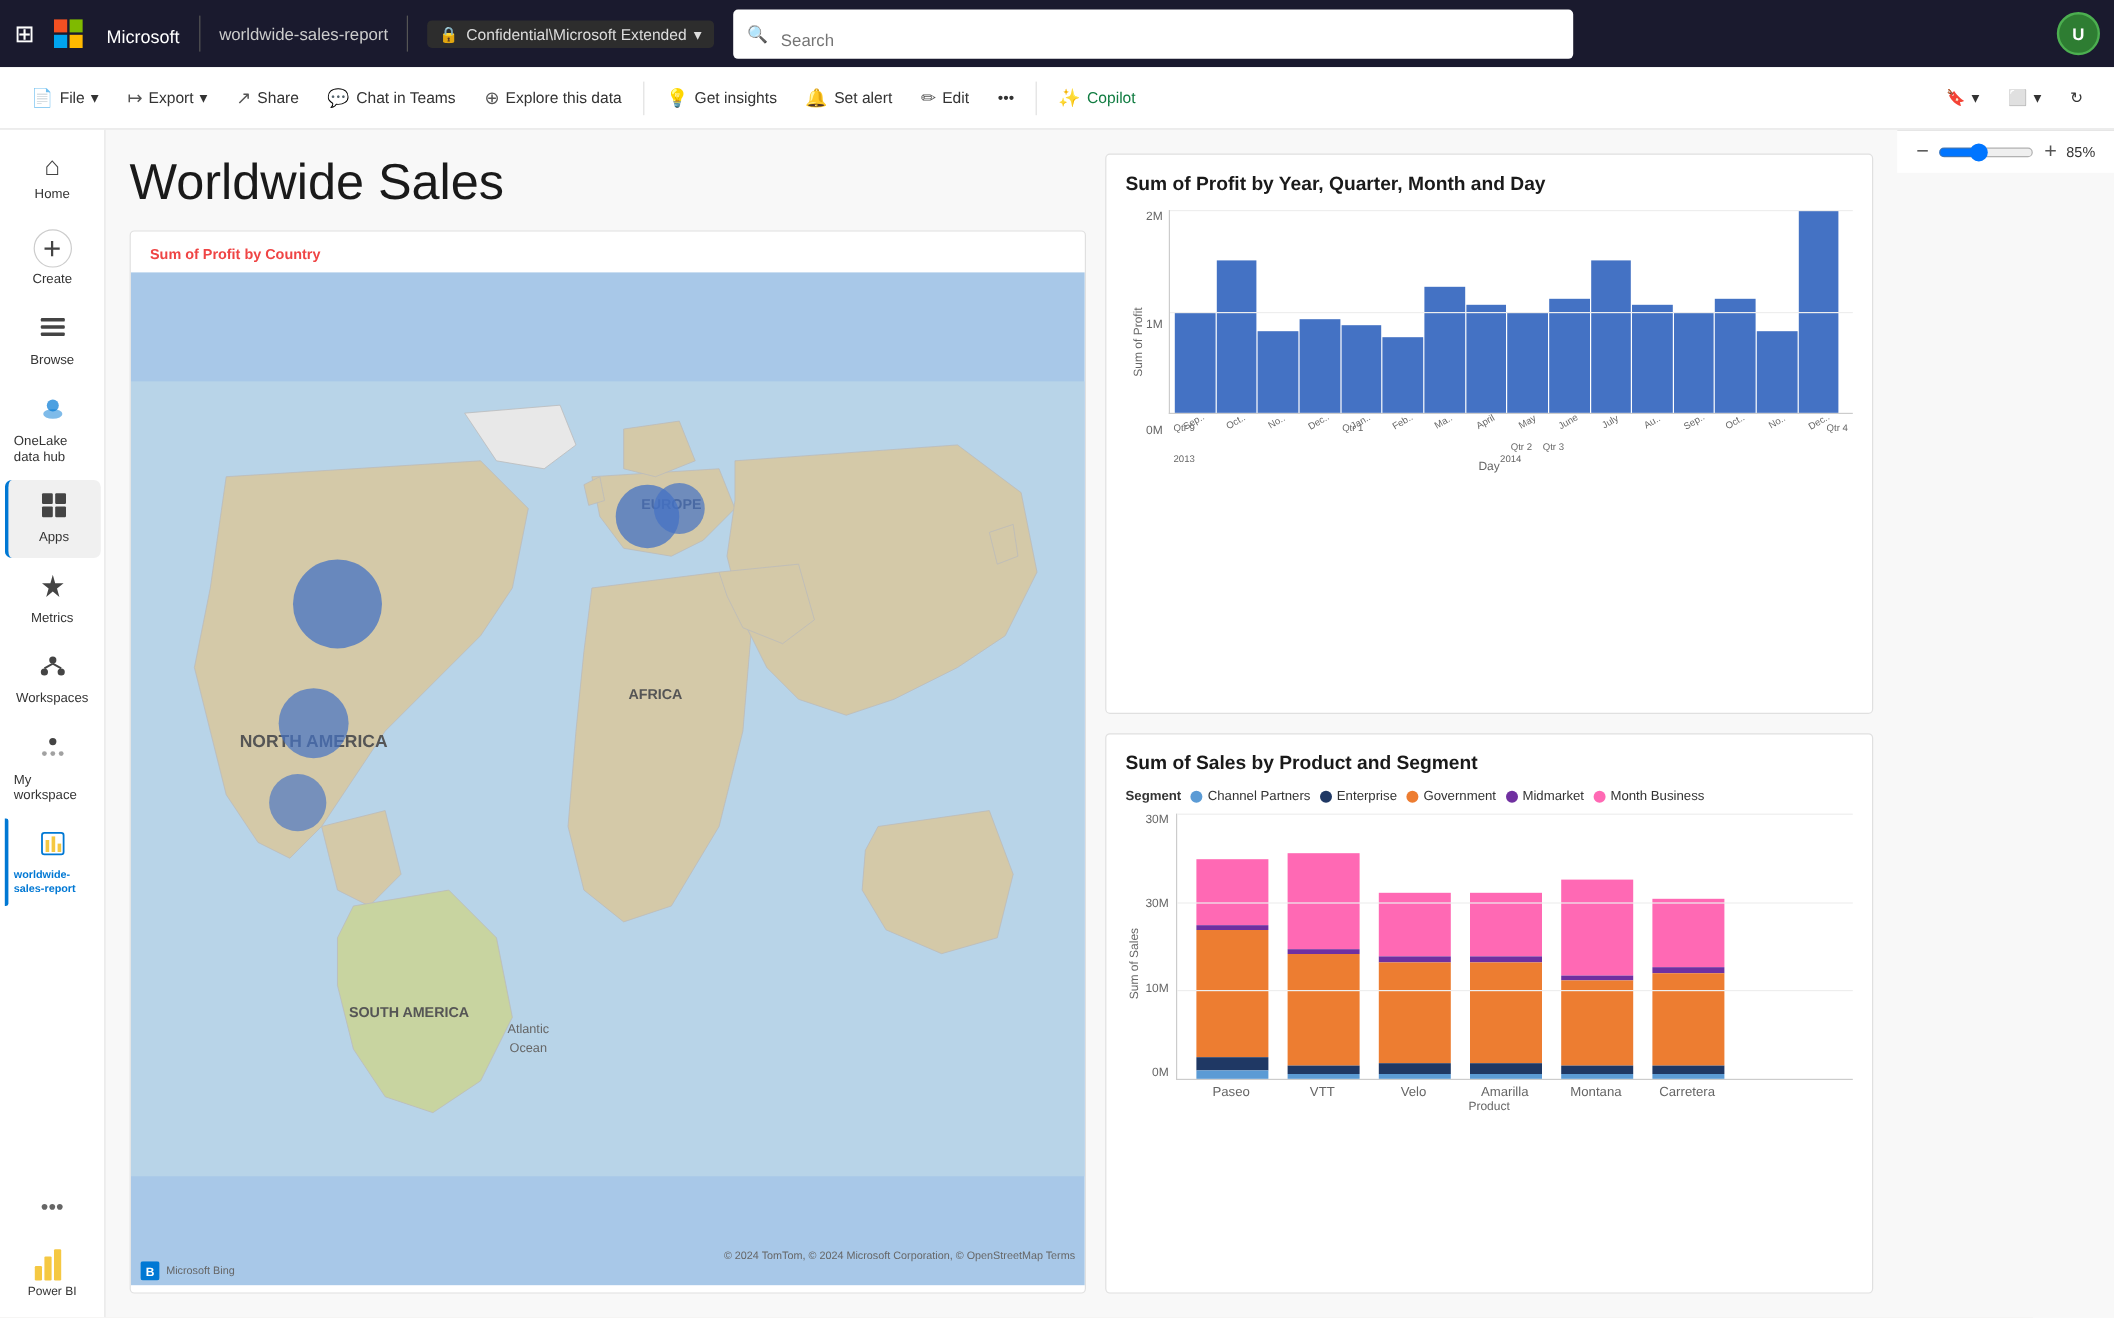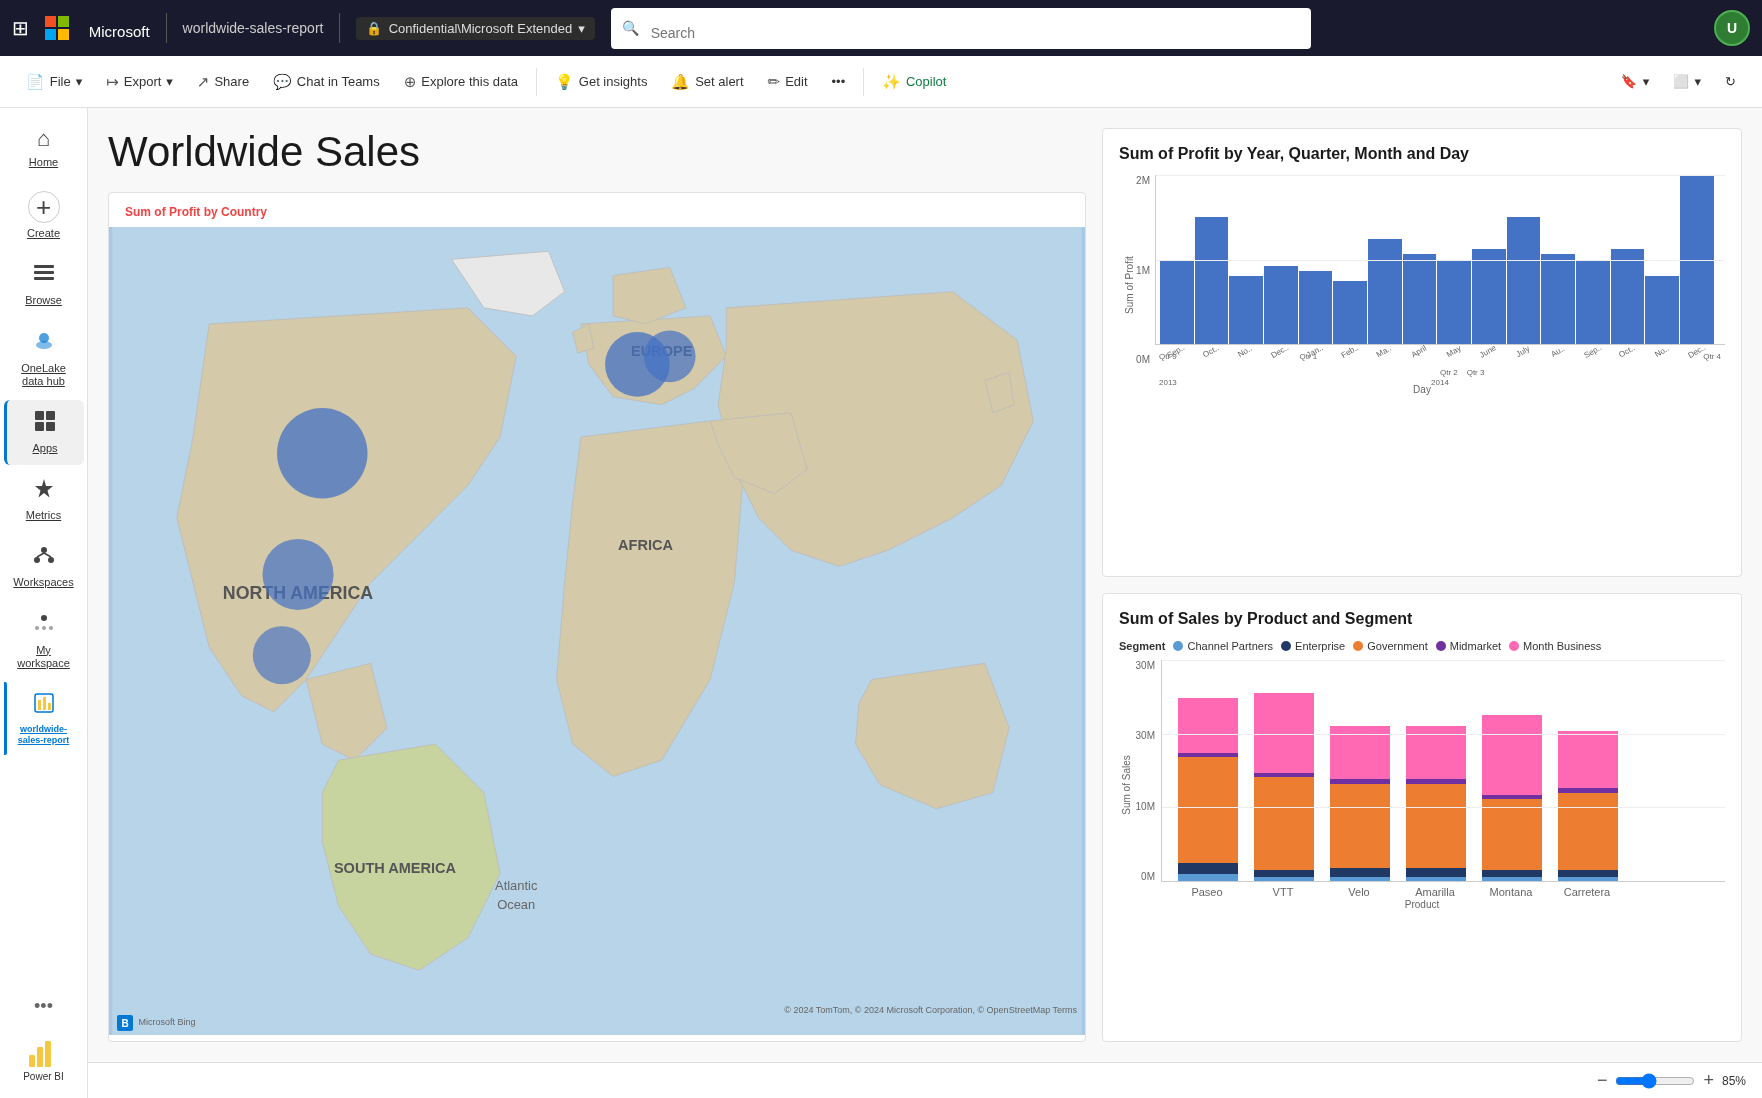--- a/index.html
+++ b/index.html
@@ -29,28 +29,28 @@
     .toolbar-btn.green .btn-icon { color: #107c41; }
 
     
     .main-layout { display: flex; flex: 1; overflow: hidden; }
 
     
     .sidebar { width: 88px; background: white; border-right: 1px solid #e0e0e0; display: flex; flex-direction: column; align-items: center; padding: 8px 0; gap: 2px; flex-shrink: 0; }
     .sidebar-item { display: flex; flex-direction: column; align-items: center; padding: 10px 8px; border-radius: 6px; cursor: pointer; width: 80px; gap: 4px; }
     .sidebar-item.active { background: #f0f0f0; border-left: 3px solid #0078d4; }
     .sidebar-item .sicon { font-size: 22px; color: #444; }
-    .sidebar-item .slabel { font-size: 11px; color: #333; text-align: center; line-height: 1.2; text-decoration: underline; }
+    .sidebar-item .slabel { font-size: 11px; color: #333; line-height: 1.2; }
     .sidebar-item.highlight .slabel { color: #0078d4; font-weight: 600; }
     .sidebar-item.highlight .sicon { color: #0078d4; }
     .sidebar-dots { margin-top: auto; font-size: 18px; color: #666; cursor: pointer; margin-bottom: 8px; }
     .sidebar-powerbi { display: flex; flex-direction: column; align-items: center; padding: 8px; }
 
     
-    .content { flex: 1; display: flex; flex-direction: column; overflow: hidden; background: #f8f8f8; }
+    .content { flex: 1; display: flex; flex-direction: row; overflow: hidden; background: #f8f8f8; }
 
     
     .report-area { flex: 1; display: flex; gap: 0; overflow: hidden; padding: 20px; gap: 16px; }
 
     
     .left-panel { flex: 1; display: flex; flex-direction: column; gap: 0; }
     .report-title { font-size: 42px; font-weight: 300; color: #1a1a1a; margin-bottom: 16px; }
     .map-section { flex: 1; background: white; border: 1px solid #e0e0e0; border-radius: 4px; overflow: hidden; position: relative; }
     .map-title { font-size: 12px; font-weight: 600; color: #ef4444; padding: 12px 16px 8px; }
     .map-container { width: 100%; height: calc(100% - 40px); position: relative; overflow: hidden; background: #a8c8e8; }

